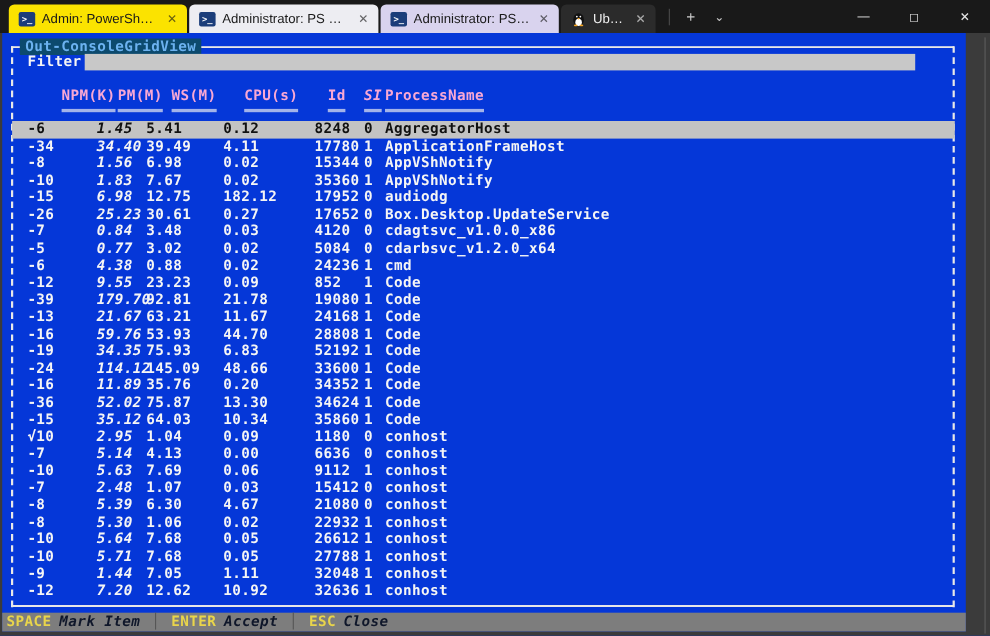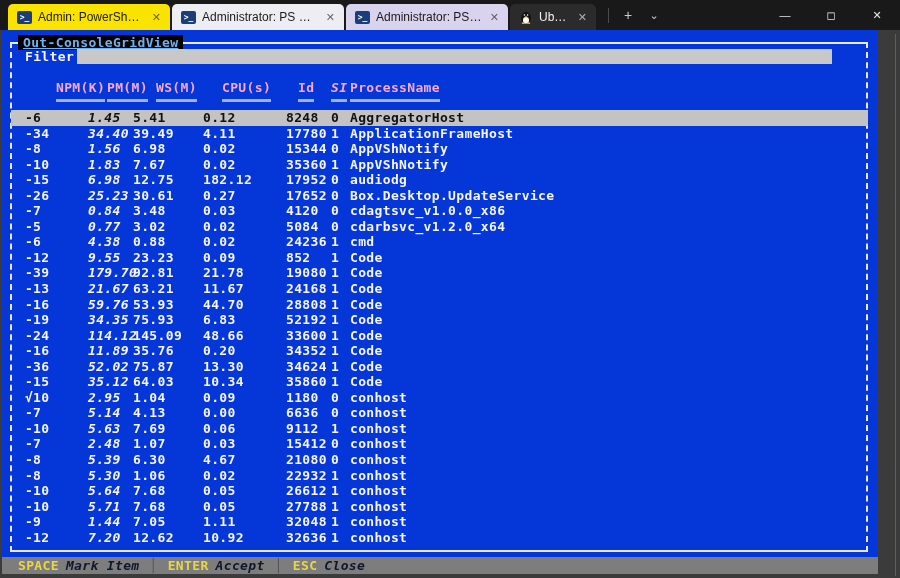--- a/index.html
+++ b/index.html
@@ -44,22 +44,22 @@
     position:absolute;left:2px;top:30px;width:876px;height:544px;
     background:#0537d8;color:#f5f5f5;
     font-family:"DejaVu Sans Mono",monospace;font-weight:bold;font-size:13px;
     letter-spacing:.35px;line-height:15px;
   }
   .gridframe{
     position:absolute;left:8px;top:12px;width:854px;height:506px;
     border:2px solid #e8e8e8;border-left-style:dashed;border-right-style:dashed;
   }
   .frame-title{
-    position:absolute;left:16px;top:5px;z-index:2;background:#000000;
-    padding:0 5px;color:#6cb2f0;text-decoration:underline;
+    position:absolute;left:16px;top:5px;z-index:2;background:#0c4a6e;
+    padding:0 5px;color:#6cb2f0;
   }
   .filter-label{position:absolute;left:23px;top:19px;z-index:2;}
   .filter-input{
     position:absolute;left:75px;top:19px;width:755px;height:15px;z-index:2;
     background:#c8c8c8;color:#111;overflow:hidden;
   }
   .header-row span{position:absolute;top:50px;z-index:2;color:#f9a8d4;}
   .underlines div{position:absolute;top:69px;height:3px;z-index:2;background:#a3b3e9;}
   .h0{left:54px;}  .u0{left:54px;width:49px;}
   .h1{left:105px;} .u1{left:105px;width:41px;}
@@ -72,21 +72,21 @@
   .row{position:relative;height:15.56px;width:100%;}
   .row span{position:absolute;top:0;line-height:15.56px;}
   .row.selected::before{
     content:"";position:absolute;left:9px;right:10px;top:0;bottom:0;background:#c3c3c3;
   }
   .row.selected span{color:#111;}
   .c-mark{left:23px;} .c-npm{left:31px;} .c-pm{left:86px;font-style:italic;} .c-ws{left:131px;}
   .c-cpu{left:201px;} .c-id{left:284px;} .c-si{left:329px;} .c-name{left:348px;}
   .statusbar{
     position:absolute;left:0;bottom:0;width:100%;height:17px;background:#7d7d7d;
-    display:flex;align-items:center;padding-left:16px;box-sizing:border-box;z-index:3;
+    display:flex;align-items:center;padding-left:4px;box-sizing:border-box;z-index:3;
   }
   .status-key{color:#e9d54b;margin-right:7px;}
   .status-label{color:#0f172a;font-style:italic;}
   .status-sep{color:#565656;margin:0 10px;}
   .right-edge-line{position:absolute;right:4px;top:34px;bottom:2px;width:1px;background:#5d5d5d;}
 </style>
 </head>
 <body>
 
 <div class="titlebar">

